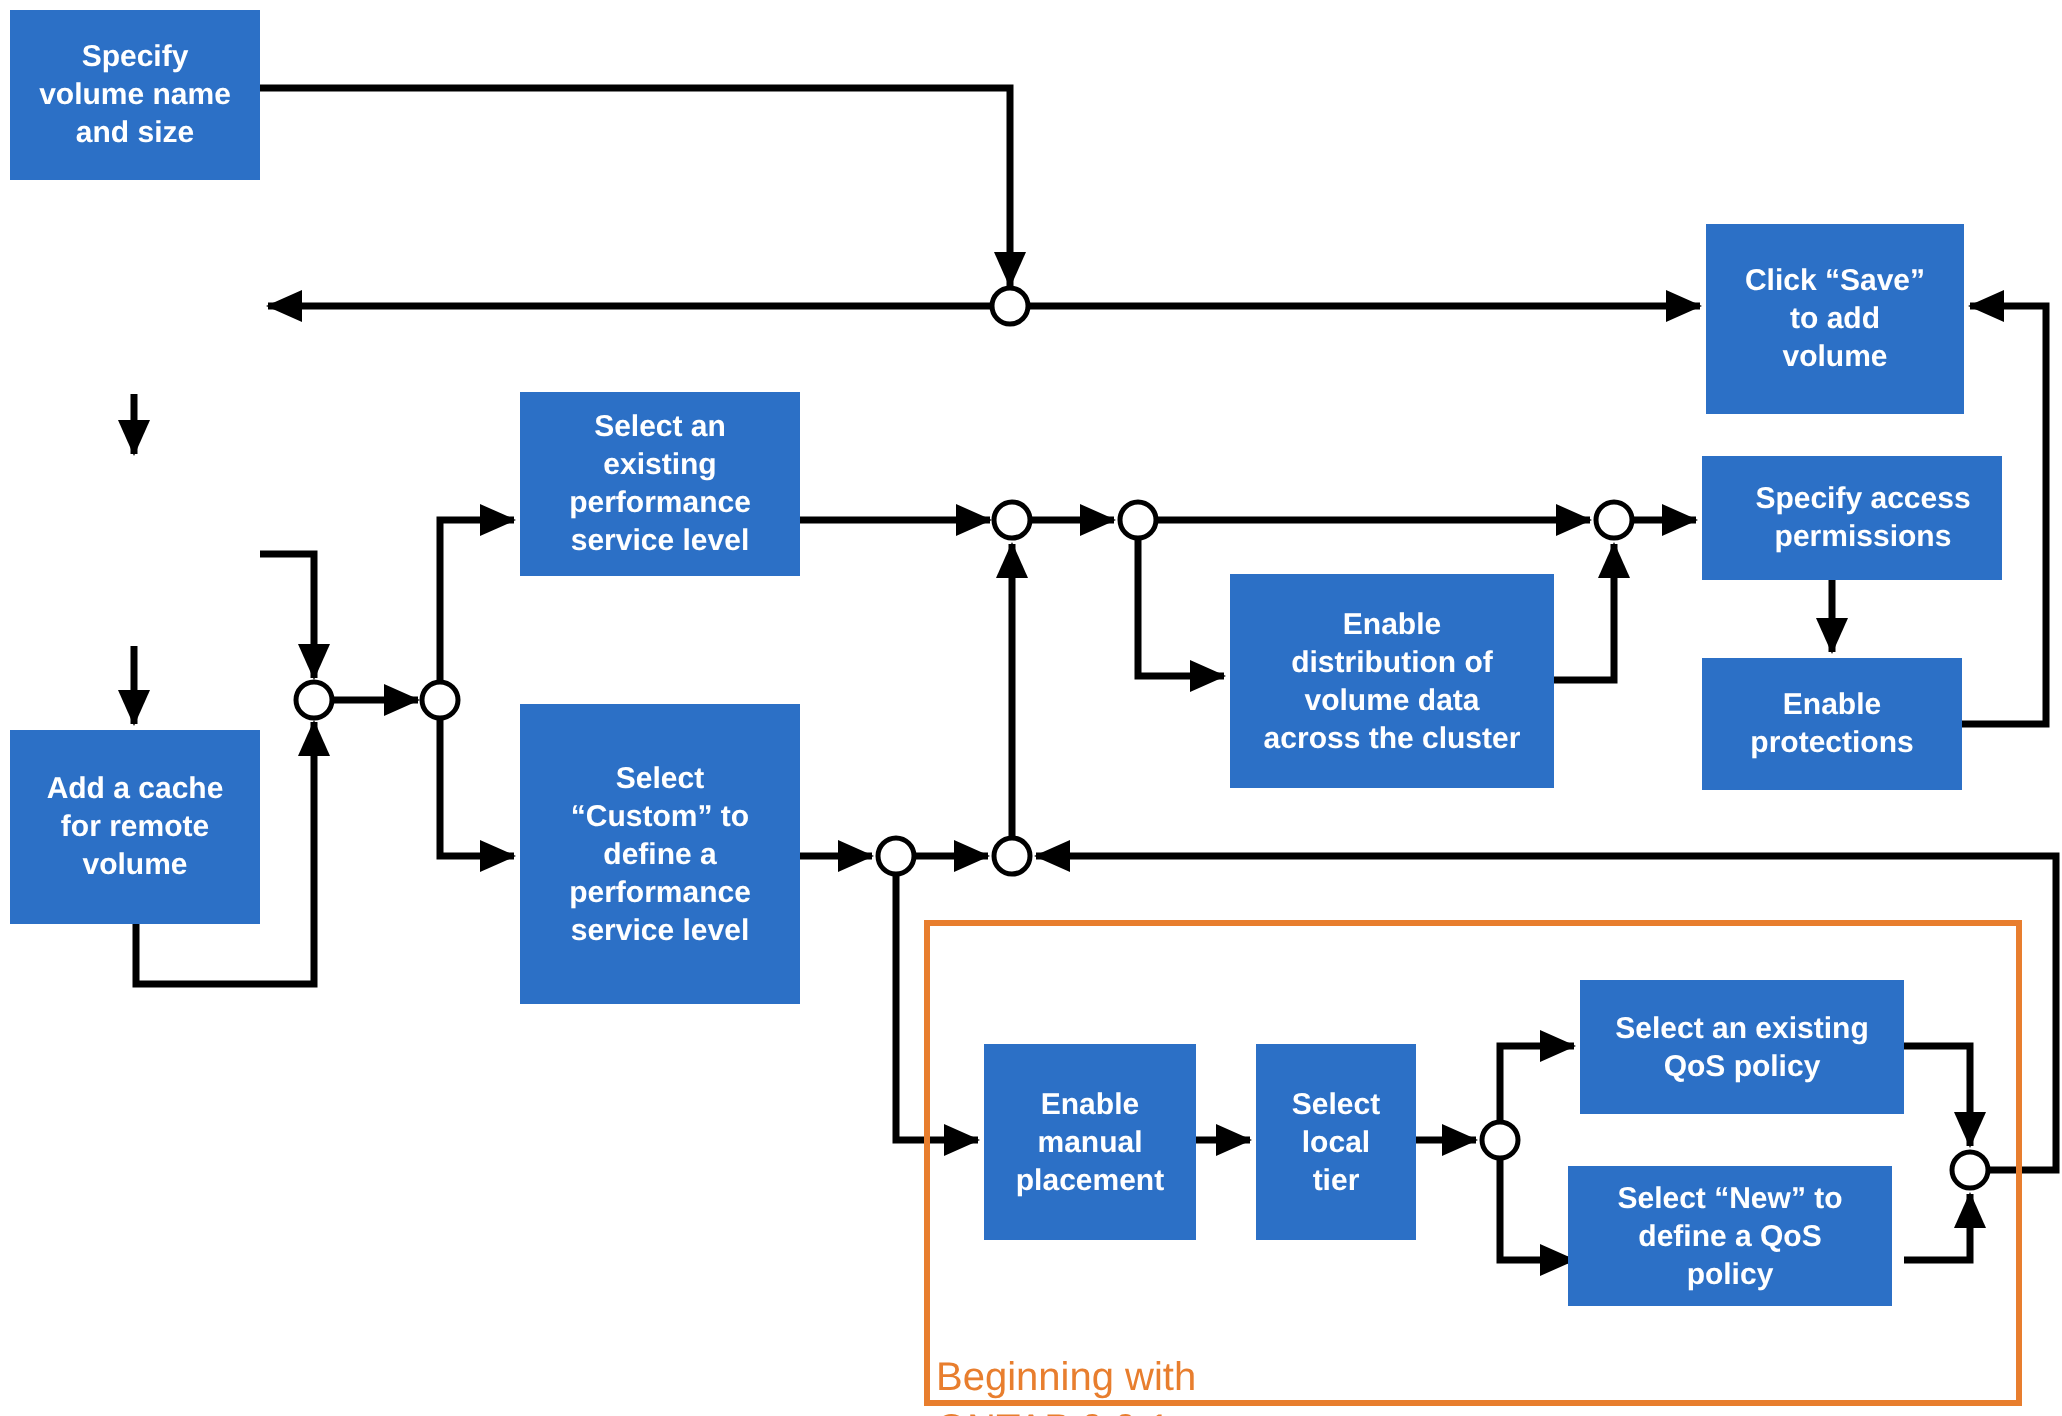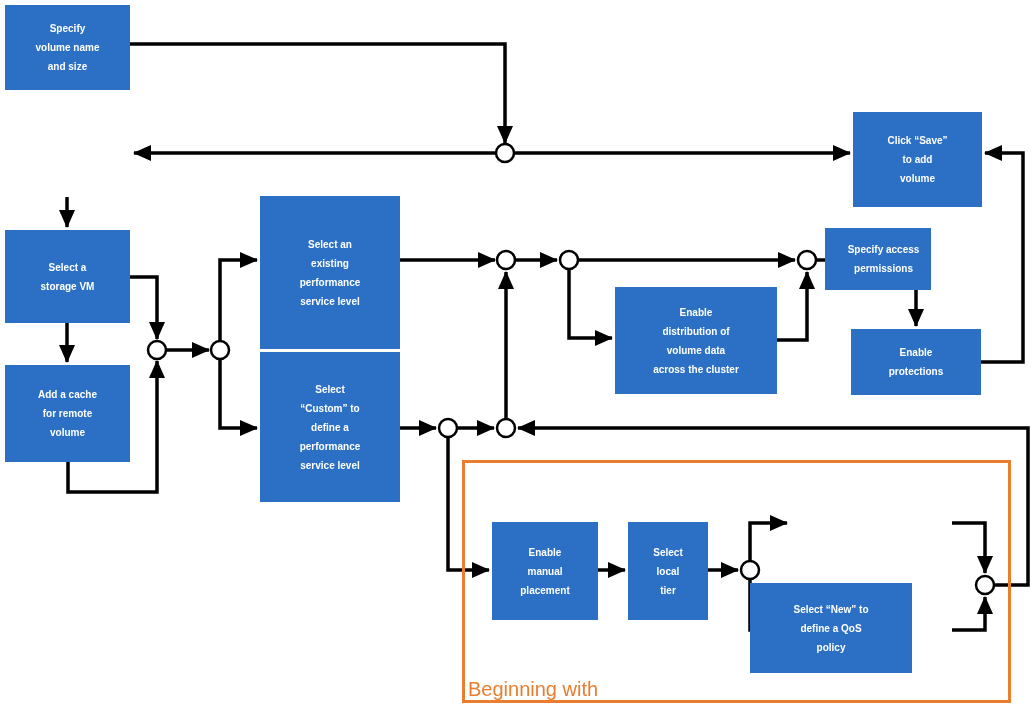--- a/index.html
+++ b/index.html
@@ -6,21 +6,21 @@
   .stage{
     position:relative;width:1031px;height:708px;background:#ffffff;
     font-family:"Liberation Sans", sans-serif;overflow:hidden;
   }
   .connectors{position:absolute;left:0;top:0;width:1031px;height:708px;}
   .connectors path{fill:none;stroke:var(--connector,#000);stroke-width:3.5;}
   .connectors circle{fill:var(--junction,#fff);stroke:var(--connector,#000);stroke-width:2.5;}
   .connectors marker path{fill:var(--connector,#000);stroke:none;}
   .node{
     position:absolute;background:var(--node-fill,#2c70c6);color:var(--node-text,#fff);
-    font-weight:bold;font-size:10px;line-height:19px;
+    font-weight:bold;font-size:15px;line-height:19px;
     display:flex;align-items:center;justify-content:center;text-align:center;
     white-space:pre-line;box-sizing:border-box;padding:2px;
   }
   .group-box{
     position:absolute;border:3px solid var(--accent,#e87e2e);
     box-sizing:border-box;background:transparent;
   }
   .callout{
     position:absolute;color:var(--accent,#e87e2e);font-size:20px;line-height:26px;
     font-weight:normal;white-space:pre-line;text-align:left;margin-top:44px;
@@ -85,48 +85,48 @@
     <circle cx="985" cy="585" r="9"></circle>
   </svg>
 
   <div class="group-box" style="left:462px;top:460px;width:549px;height:243px;"></div>
   <div class="callout" style="left:468px;top:632px;">Beginning with
 ONTAP 9.9.1</div>
 
   <div class="node" style="left:5px;top:5px;width:125px;height:85px;">Specify
 volume name
 and size</div>
-  <div class="node" style="left:5px;top:230px;width:125px;height:93px;">Select a
-storage VM</div>
   <div class="node" style="left:5px;top:365px;width:125px;height:97px;text-align:center;">Add a cache
 for remote
 volume</div>
-  <div class="node" style="left:260px;top:196px;width:140px;height:153px;">Select an
+  <div class="node" style="left:260px;top:196px;width:140px;height:92px;">Select an
 existing
 performance
 service level</div>
   <div class="node" style="left:260px;top:352px;width:140px;height:150px;">Select
 “Custom” to
 define a
 performance
 service level</div>
   <div class="node" style="left:615px;top:287px;width:162px;height:107px;">Enable
 distribution of
 volume data
 across the cluster</div>
   <div class="node" style="left:853px;top:112px;width:129px;height:95px;">Click “Save”
 to add
 volume</div>
-  <div class="node" style="left:825px;top:228px;width:106px;height:62px;padding-left:13px;">Specify access
+  <div class="node" style="left:851px;top:228px;width:150px;height:62px;padding-left:13px;">Specify access
 permissions</div>
   <div class="node" style="left:851px;top:329px;width:130px;height:66px;">Enable
 protections</div>
   <div class="node" style="left:492px;top:522px;width:106px;height:98px;">Enable
 manual
 placement</div>
   <div class="node" style="left:628px;top:522px;width:80px;height:98px;">Select
 local
 tier</div>
-  <div class="node" style="left:750px;top:583px;width:162px;height:90px;">Select “New” to
+  <div class="node" style="left:790px;top:490px;width:162px;height:67px;">Select an existing
+QoS policy</div>
+  <div class="node" style="left:784px;top:583px;width:162px;height:70px;">Select “New” to
 define a QoS
 policy</div>
 
 </div>
 
 </body></html>

